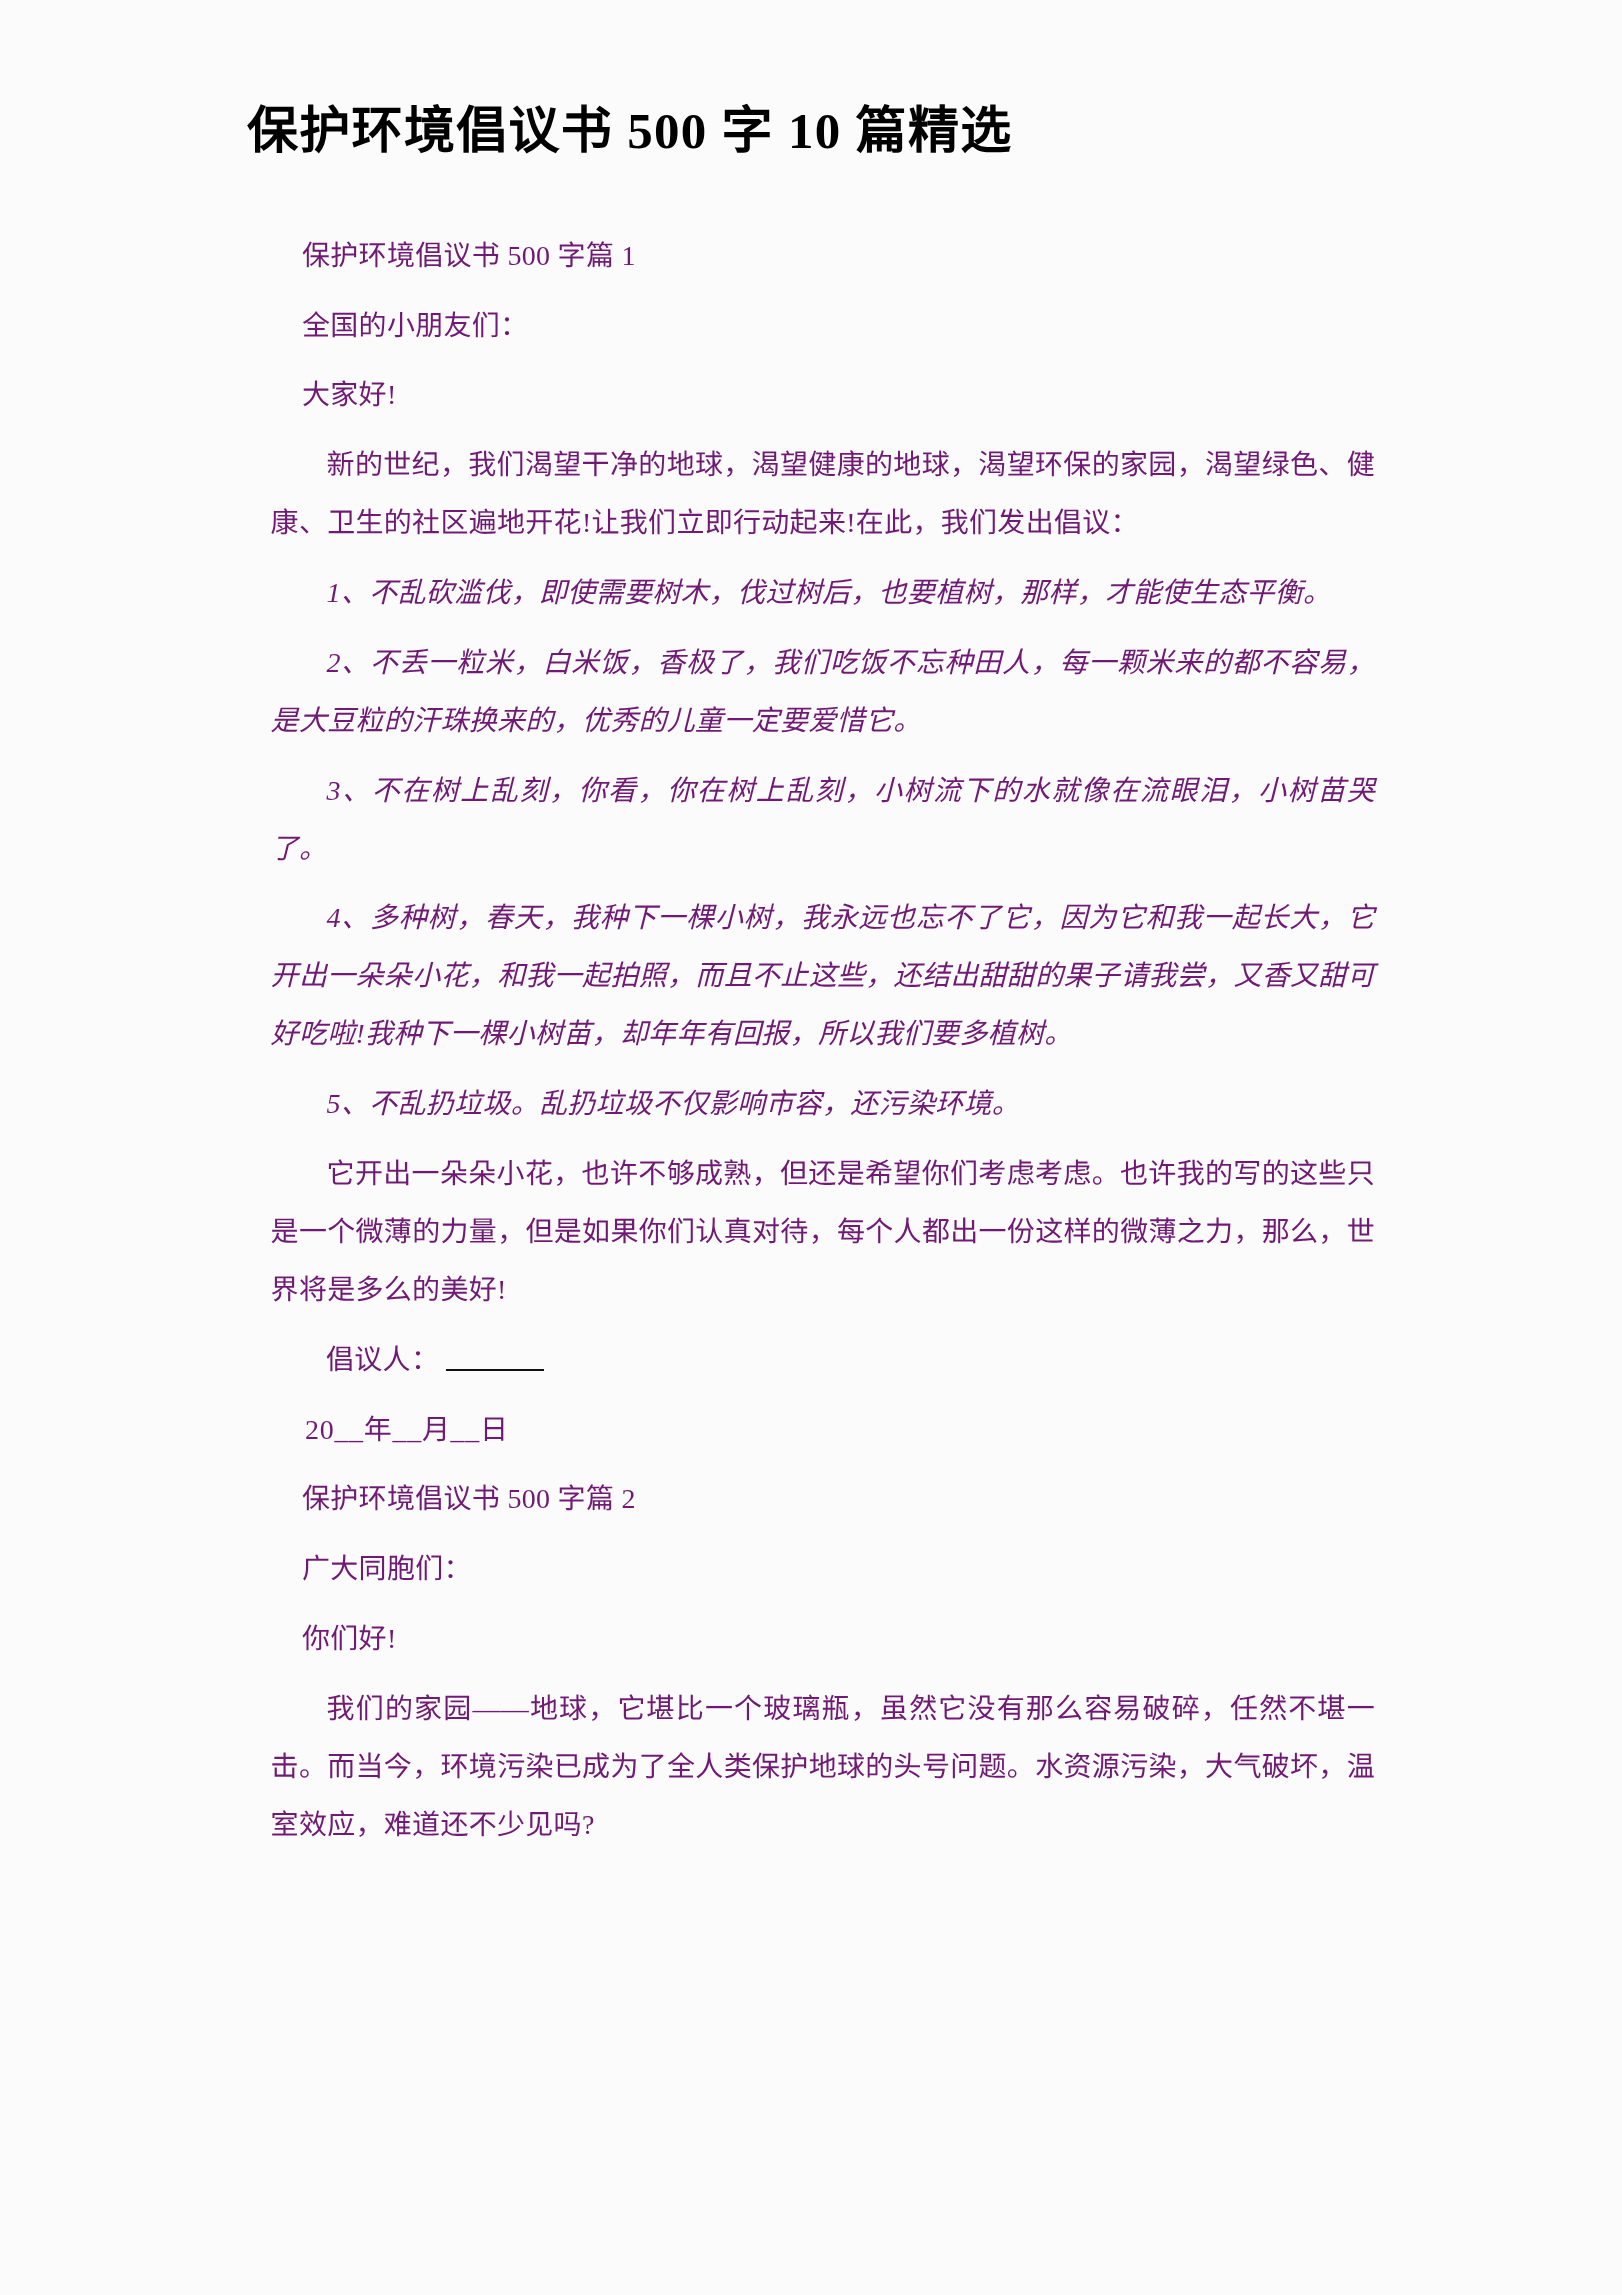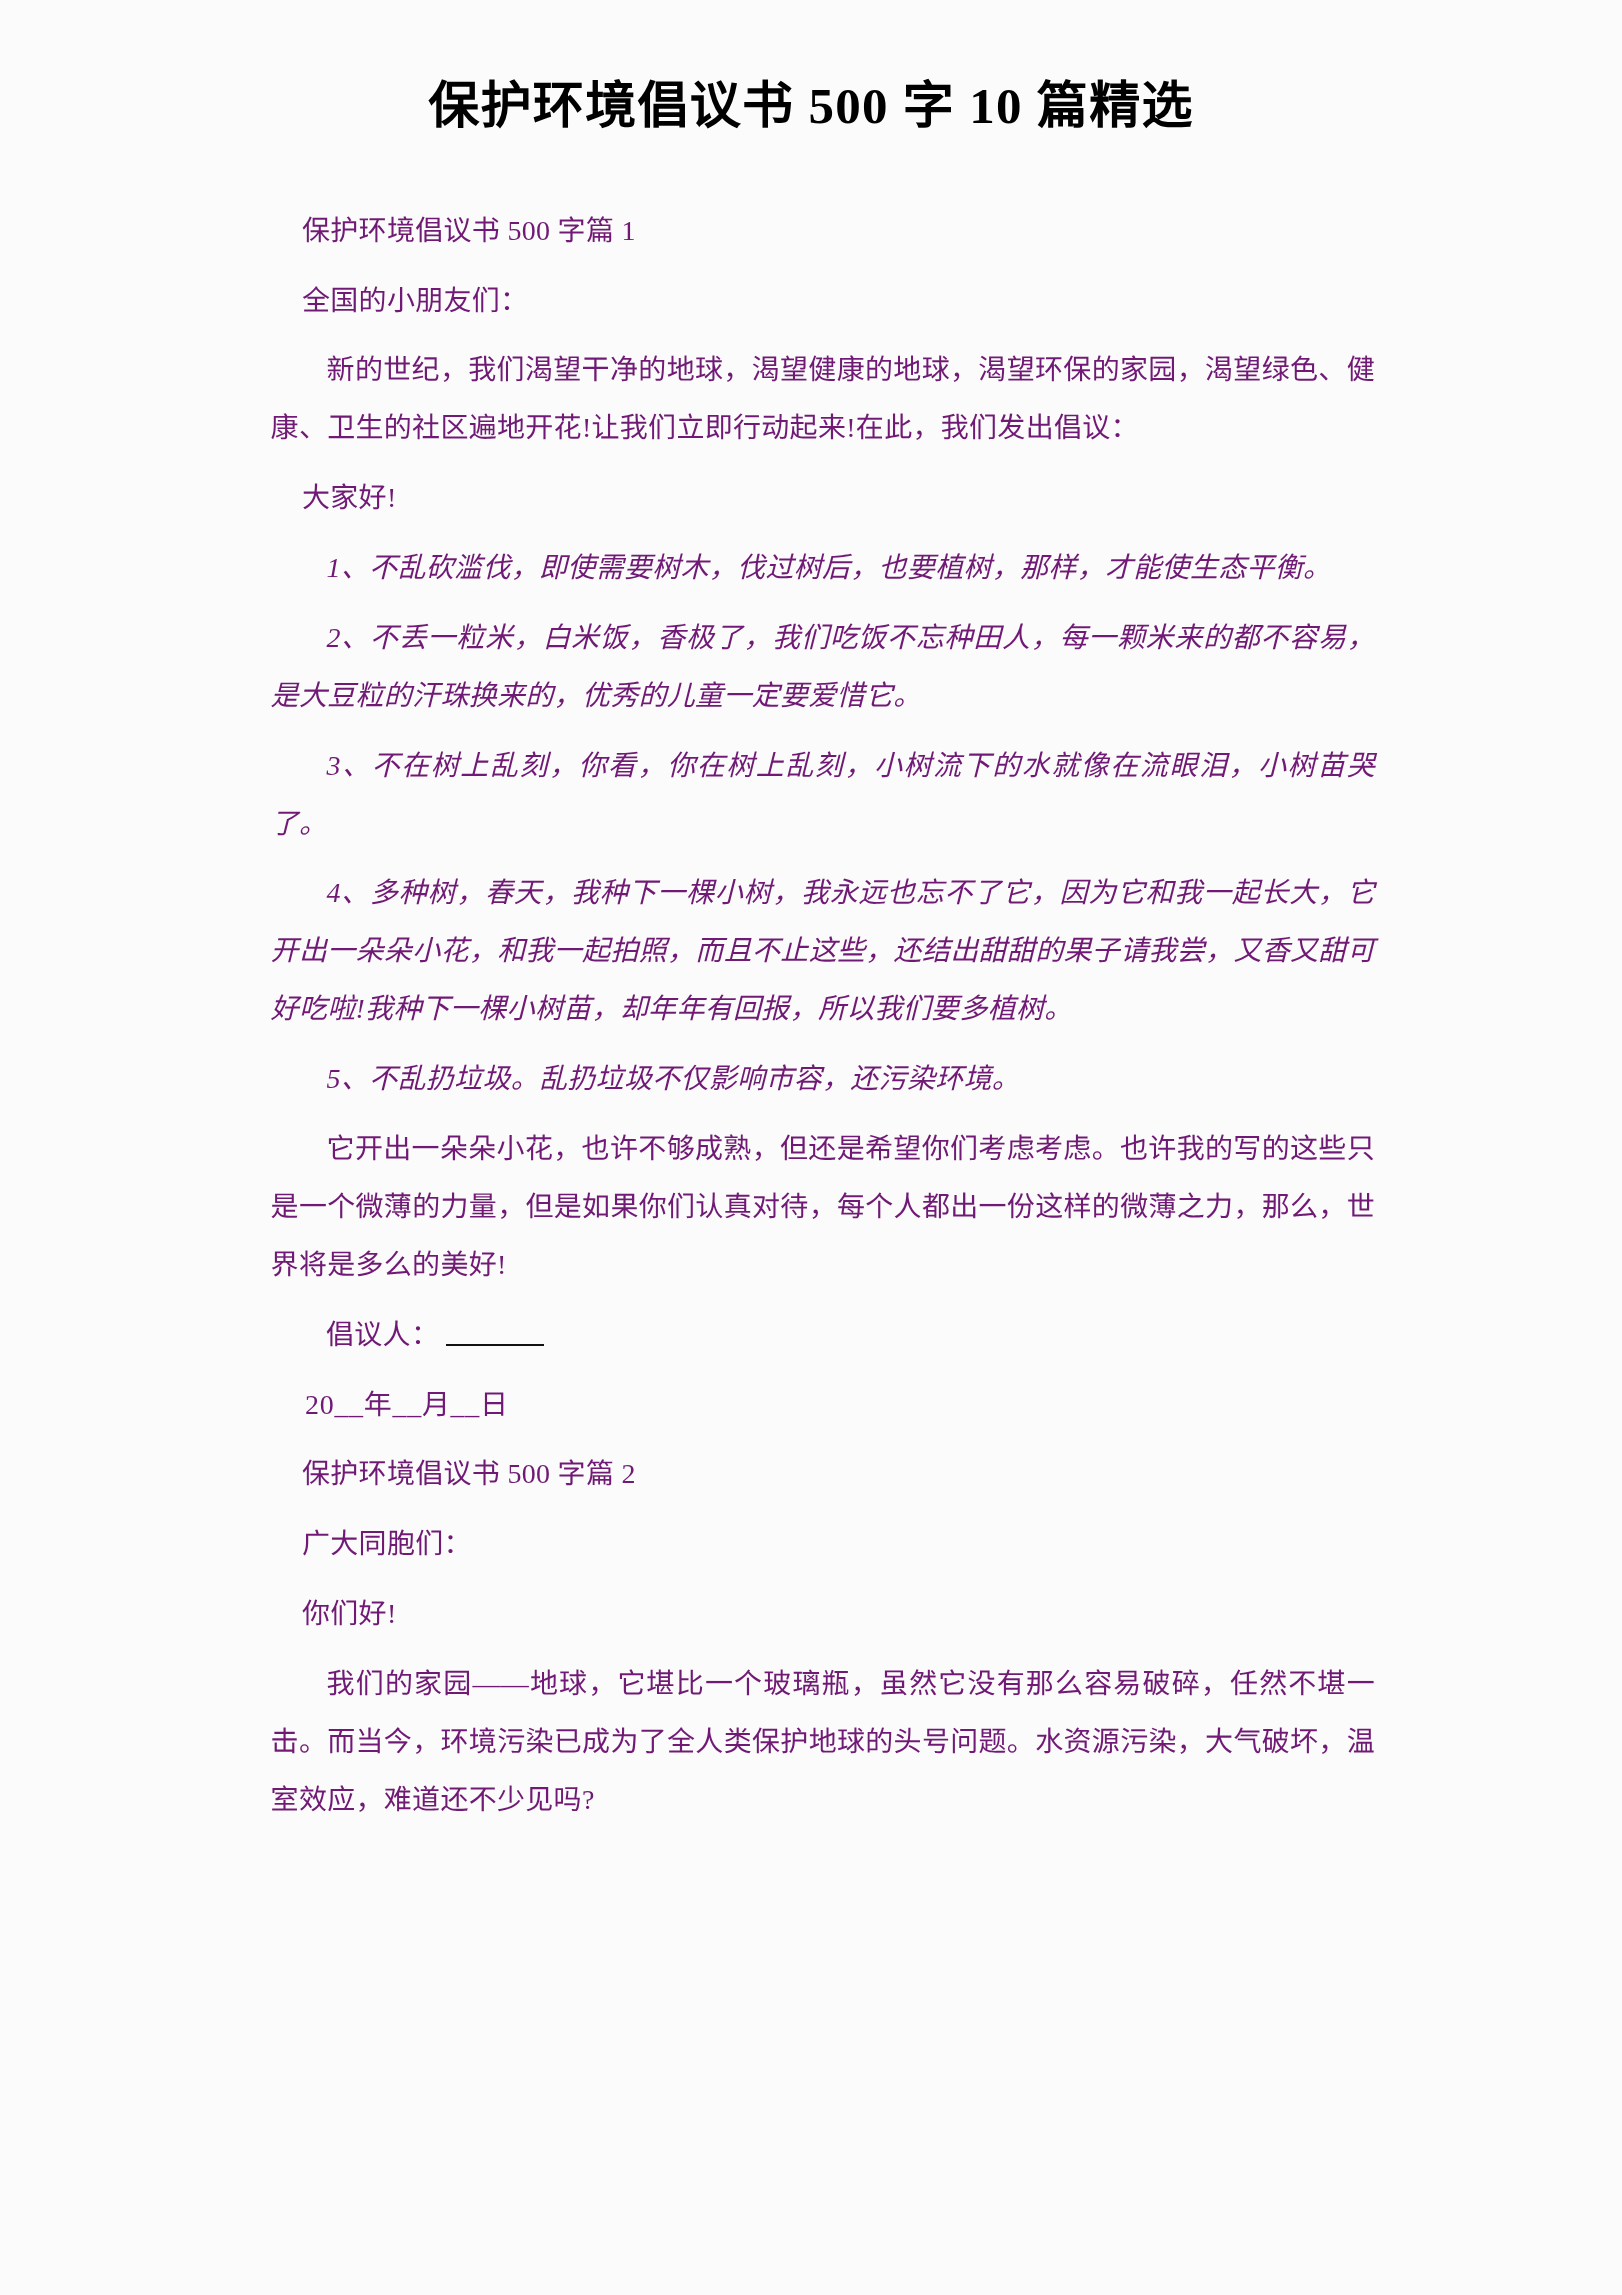--- a/index.html
+++ b/index.html
@@ -21,24 +21,24 @@
   .content {
     position: absolute;
     left: 247px;
     top: 0;
     width: 1128px;
   }
   .doc-title {
     font-size: 51px;
     font-weight: bold;
     line-height: 1.25;
-    text-align: center;
+    text-align: left;
     letter-spacing: 1.3px;
     margin: 0;
-    padding-top: 75px;
+    padding-top: 100px;
     padding-bottom: 0;
     color: #000;
   }
   .body-block {
     margin-top: 63px;
   }
   .para {
     font-size: 28px;
     line-height: 58px;
     margin: 0 0 11.8px 0;
@@ -89,23 +89,23 @@
   <div class="content">
 
     <h1 class="doc-title">保护环境倡议书 500 字 10 篇精选</h1>
 
     <div class="body-block">
 
       <p class="para section-head">保护环境倡议书 500 字篇 1</p>
 
       <p class="para salutation">全国的小朋友们：</p>
 
+      <p class="para salutation">大家好!</p>
+
       <p class="para indent">新的世纪，我们渴望干净的地球，渴望健康的地球，渴望环保的家园，渴望绿色、健康、卫生的社区遍地开花!让我们立即行动起来!在此，我们发出倡议：</p>
-
-      <p class="para salutation">大家好!</p>
 
       <p class="para listed">1、不乱砍滥伐，即使需要树木，伐过树后，也要植树，那样，才能使生态平衡。</p>
 
       <p class="para listed">2、不丢一粒米，白米饭，香极了，我们吃饭不忘种田人，每一颗米来的都不容易，是大豆粒的汗珠换来的，优秀的儿童一定要爱惜它。</p>
 
       <p class="para listed">3、不在树上乱刻，你看，你在树上乱刻，小树流下的水就像在流眼泪，小树苗哭了。</p>
 
       <p class="para listed">4、多种树，春天，我种下一棵小树，我永远也忘不了它，因为它和我一起长大，它开出一朵朵小花，和我一起拍照，而且不止这些，还结出甜甜的果子请我尝，又香又甜可好吃啦!我种下一棵小树苗，却年年有回报，所以我们要多植树。</p>
 
       <p class="para listed">5、不乱扔垃圾。乱扔垃圾不仅影响市容，还污染环境。</p>

